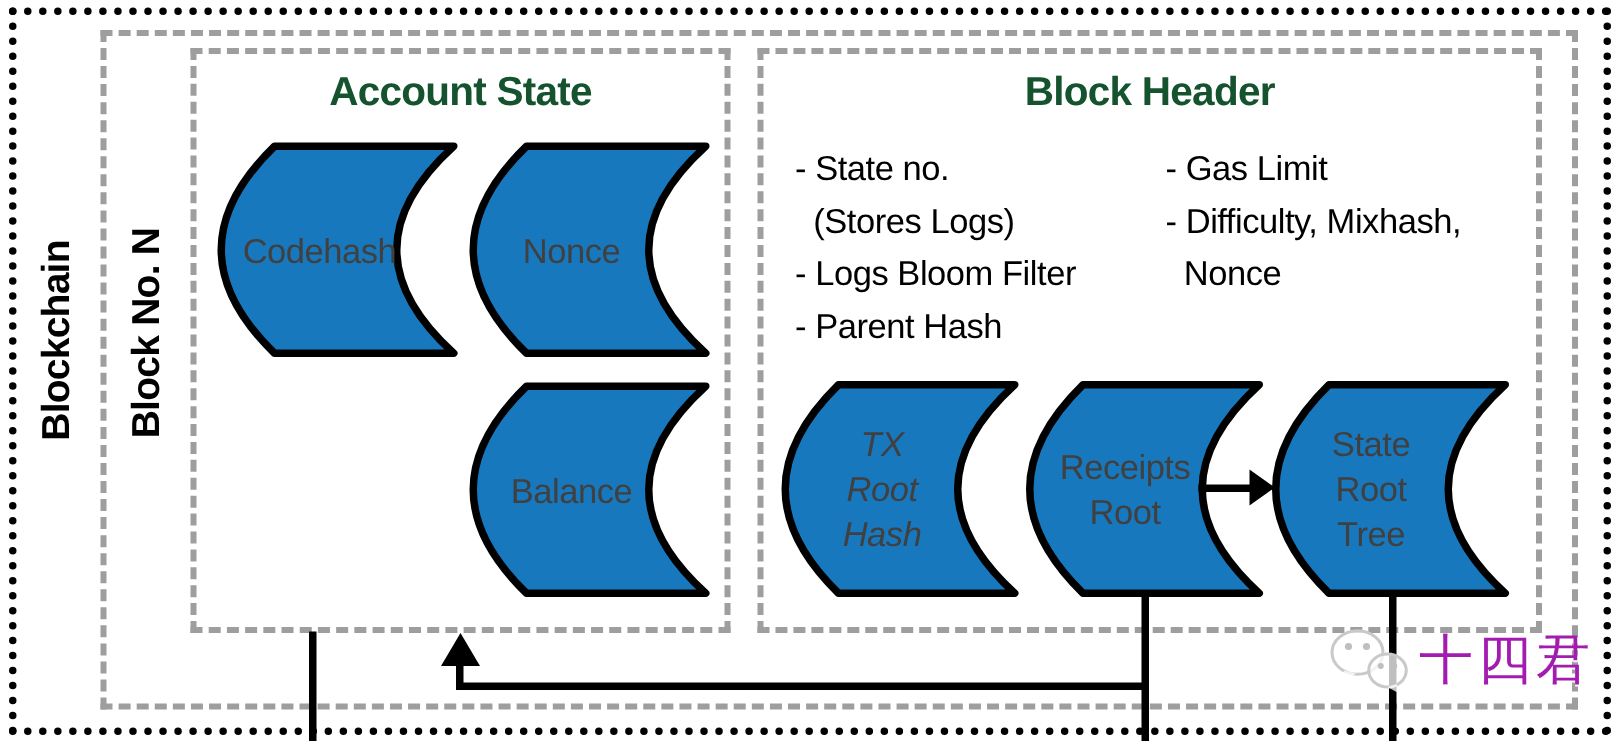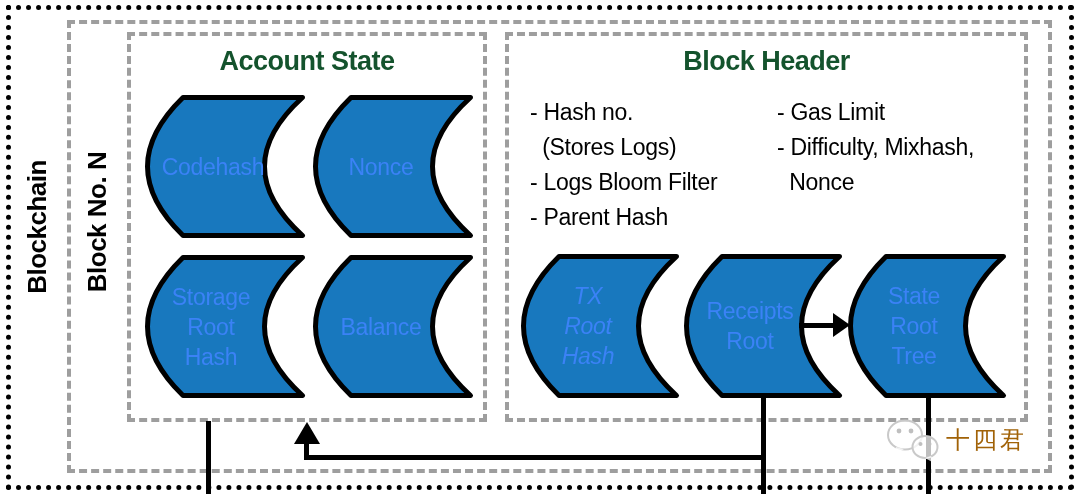--- a/index.html
+++ b/index.html
@@ -22,21 +22,21 @@
     position:absolute;text-align:center;font-weight:bold;font-size:27px;
     color:#14532d;letter-spacing:-0.5px;
   }
   .bh-list{position:absolute;font-size:23px;line-height:35px;color:#000;}
   .bh-item{white-space:pre;letter-spacing:-0.3px;}
   
   .shape{position:absolute;width:160px;height:143px;}
   .shape svg{position:absolute;left:0;top:0;overflow:visible;}
   .shape-label{
     position:absolute;top:0;height:143px;display:flex;align-items:center;
-    justify-content:center;text-align:center;color:#3b82f6;font-size:23px;
+    justify-content:center;text-align:center;color:#404040;font-size:23px;
     line-height:30px;letter-spacing:-0.3px;flex-wrap:wrap;
   }
   .lbl-wide{left:12px;width:112px;}
   .lbl-mid{left:18px;width:96px;}
   .lbl-narrow{left:24px;width:84px;}
   .lbl-xs{left:36px;width:62px;}
   
   .hline,.vline{position:absolute;background:#000;}
   .arrow-up{
     position:absolute;width:0;height:0;
@@ -47,21 +47,21 @@
     position:absolute;width:0;height:0;
     border-top:12px solid transparent;border-bottom:12px solid transparent;
     border-left:17px solid #000;
   }
   
   .watermark{
     position:absolute;left:884px;top:414px;display:flex;align-items:center;
     gap:4px;
   }
   .wm-text{
-    font-size:24px;color:#a16207;letter-spacing:3px;
+    font-size:36px;color:#a21caf;letter-spacing:3px;
     text-shadow:0 1px 0 rgba(255,255,255,0.9);white-space:nowrap;
   }
 </style>
 </head>
 <body>
 
 <div id="page">
 
   <div class="abs outer-dotted" style="left:6px;top:5px;width:1068px;height:485px;"></div>
 
@@ -71,21 +71,21 @@
 
   <div class="abs gray-dashed" style="left:505px;top:32px;width:523px;height:390px;"></div>
 
   <div class="v-label" style="left:-38px;top:213px;">Blockchain</div>
   <div class="v-label" style="left:22px;top:208px;">Block No. N</div>
 
   <div class="box-title" style="left:127px;top:46px;width:360px;">Account State</div>
   <div class="box-title" style="left:505px;top:46px;width:523px;">Block Header</div>
 
   <div class="bh-list" style="left:530px;top:95px;">
-    <div class="bh-item">- Hash no.</div>
+    <div class="bh-item">- State no.</div>
     <div class="bh-item">  (Stores Logs)</div>
     <div class="bh-item">- Logs Bloom Filter</div>
     <div class="bh-item">- Parent Hash</div>
   </div>
   <div class="bh-list" style="left:777px;top:95px;">
     <div class="bh-item">- Gas Limit</div>
     <div class="bh-item">- Difficulty, Mixhash,</div>
     <div class="bh-item">  Nonce</div>
   </div>
 
@@ -96,26 +96,20 @@
     <div class="shape-label lbl-wide">Codehash</div>
   </div>
 
   <div class="shape" style="left:313px;top:95px;">
     <svg width="160" height="143" viewBox="0 0 160 143">
       <path d="M38,2.5 L157.5,2.5 Q81.5,71.5 157.5,140.5 L38,140.5 Q-33,71.5 38,2.5 Z" stroke="#000" stroke-width="5" stroke-linejoin="round" fill="#1878be"></path>
     </svg>
     <div class="shape-label lbl-wide">Nonce</div>
   </div>
 
-  <div class="shape" style="left:145px;top:255px;">
-    <svg width="160" height="143" viewBox="0 0 160 143">
-      <path d="M38,2.5 L157.5,2.5 Q81.5,71.5 157.5,140.5 L38,140.5 Q-33,71.5 38,2.5 Z" stroke="#000" stroke-width="5" stroke-linejoin="round" fill="#1878be"></path>
-    </svg>
-    <div class="shape-label lbl-narrow">Storage Root Hash</div>
-  </div>
 
   <div class="shape" style="left:313px;top:255px;">
     <svg width="160" height="143" viewBox="0 0 160 143">
       <path d="M38,2.5 L157.5,2.5 Q81.5,71.5 157.5,140.5 L38,140.5 Q-33,71.5 38,2.5 Z" stroke="#000" stroke-width="5" stroke-linejoin="round" fill="#1878be"></path>
     </svg>
     <div class="shape-label lbl-wide">Balance</div>
   </div>
 
   <div class="shape" style="left:521px;top:254px;width:158px;height:144px;font-style:italic;">
     <svg width="158" height="144" viewBox="0 0 158 144">

